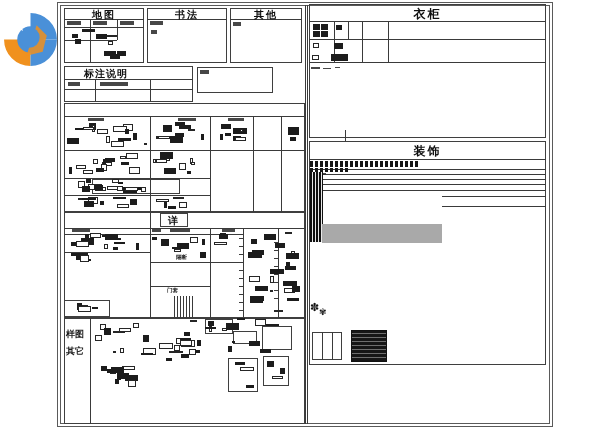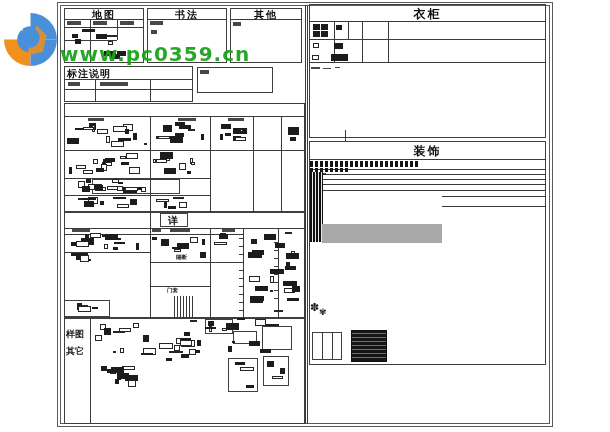--- a/index.html
+++ b/index.html
@@ -14,21 +14,21 @@
   .blko{position:absolute;border:1px solid #262626;background:#fdfdfd;box-sizing:border-box;}
   .gray{position:absolute;background:#a9a9a9;}
   .stripv{position:absolute;background:repeating-linear-gradient(90deg,#151515 0 3px,transparent 3px 5px);}
   .bars{position:absolute;background:repeating-linear-gradient(90deg,#101010 0 2px,#e8e8e8 2px 3px);}
   .dense{position:absolute;background:repeating-linear-gradient(0deg,#161616 0 3px,#6e6e6e 3px 4px);
          border:1px solid #111;box-sizing:border-box;}
   .glyph{position:absolute;color:#141414;line-height:1;}
   
   .ttl{position:absolute;color:#101010;font-weight:bold;text-align:center;
        letter-spacing:2px;white-space:nowrap;z-index:3;}
-  .ttl-l{text-align:right;letter-spacing:1px;}
+  .ttl-l{text-align:right;letter-spacing:1px;margin-left:17px;}
   .tiny{position:absolute;color:#1a1a1a;font-weight:bold;white-space:nowrap;z-index:3;}
   
   #wm-logo{position:absolute;left:2px;top:11px;width:57px;height:57px;z-index:10;}
   #wm-name{position:absolute;left:63px;top:12px;font-size:33px;font-weight:bold;
            letter-spacing:13px;z-index:10;opacity:.82;white-space:nowrap;}
   #wm-url{position:absolute;left:60px;top:42px;font-size:20px;font-weight:bold;
           letter-spacing:1px;z-index:10;opacity:.95;white-space:nowrap;}
 </style>
 </head>
 <body>
@@ -391,14 +391,13 @@
       <circle cx="28" cy="28" r="26" fill="#ffffff"></circle>
       <path d="M28 2 A26 26 0 0 1 54 28 L40 28 A12 12 0 0 0 28 16 Z" fill="#4A90D8"></path>
       <path d="M2 28 A26 26 0 0 0 28 54 L28 40 A12 12 0 0 1 16 28 Z" fill="#F0911E"></path>
       <path d="M28 54 A26 26 0 0 0 54 28 L40 28 A12 12 0 0 1 28 40 Z" fill="#4A90D8"></path>
       <circle cx="28" cy="28" r="13" fill="#4A90D8"></circle>
       <path d="M34 14 L44 24 L40 40 L24 44 Z" fill="#F0911E" opacity="0.85"></path>
       <circle cx="27" cy="26" r="10" fill="#4A90D8"></circle>
       <text x="18" y="20" font-size="11" fill="#ffffff" text-anchor="middle">★</text>
     </svg>
   </div>
-  <div id="wm-url" style="color: rgb(27, 164, 27);">www.pc0359.cn</div>
 </div>
 
 </body></html>

